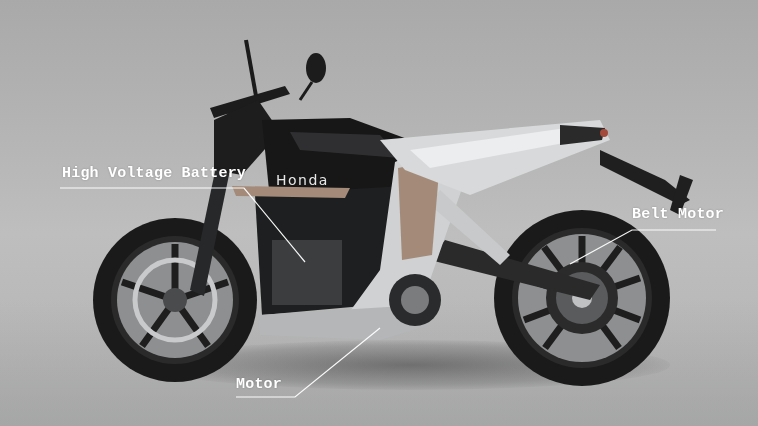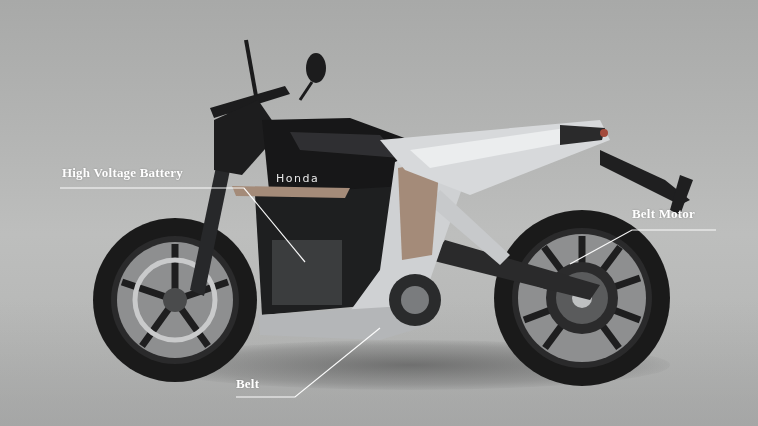--- a/index.html
+++ b/index.html
@@ -4,23 +4,23 @@
 <style>
   html,body{margin:0;padding:0;}
   body{width:758px;height:426px;overflow:hidden;background:#a9aaa9;}
   .stage{position:relative;width:758px;height:426px;overflow:hidden;
     background:linear-gradient(180deg,#a8a9a8 0%,#b3b4b3 30%,#bdbebd 55%,#b6b7b6 80%,#adaeae 100%);}
   .floor{position:absolute;left:0;right:0;top:300px;bottom:0;
     background:linear-gradient(180deg,rgba(170,171,170,0) 0%,rgba(160,161,160,0.6) 100%);}
   .shadow{position:absolute;left:150px;top:340px;width:520px;height:50px;border-radius:50%;
     background:radial-gradient(ellipse at center,rgba(60,60,60,0.55) 0%,rgba(80,80,80,0.25) 55%,rgba(120,120,120,0) 75%);}
   svg.bike{position:absolute;left:0;top:0;}
-  .label{position:absolute;font-family:Liberation Serif, serif;font-weight:bold;color:#ffffff;
-    font-size:13px;letter-spacing:0.2px;text-shadow:0 0 2px rgba(0,0,0,0.25);white-space:nowrap;}
-  .brand{position:absolute;font-family:"DejaVu Sans",sans-serif;color:#e8e8e8;font-size:11px;letter-spacing:1.5px;}
+  .label{position:absolute;font-family:Liberation Mono, monospace;font-weight:bold;color:#ffffff;
+    font-size:15px;letter-spacing:0.2px;text-shadow:0 0 2px rgba(0,0,0,0.25);white-space:nowrap;}
+  .brand{position:absolute;font-family:"DejaVu Sans",sans-serif;color:#e8e8e8;font-size:14px;letter-spacing:1.5px;}
 </style>
 </head>
 <body>
 
 <div class="stage">
   <div class="floor"></div>
   <div class="shadow"></div>
 
   <svg class="bike" width="758" height="426" viewBox="0 0 758 426">
 
@@ -99,14 +99,14 @@
       <polyline points="60,188 244,188 305,262"></polyline>
       <polyline points="716,230 632,230 570,264"></polyline>
       <polyline points="236,397 295,397 380,328"></polyline>
     </g>
   </svg>
 
   <div class="brand" style="left:276px;top:172px;">Honda</div>
 
   <div class="label" style="left:62px;top:165px;">High Voltage Battery</div>
   <div class="label" style="left:632px;top:206px;">Belt Motor</div>
-  <div class="label" style="left:236px;top:376px;">Belt</div>
+  <div class="label" style="left:236px;top:376px;">Motor</div>
 </div>
 
 </body></html>

